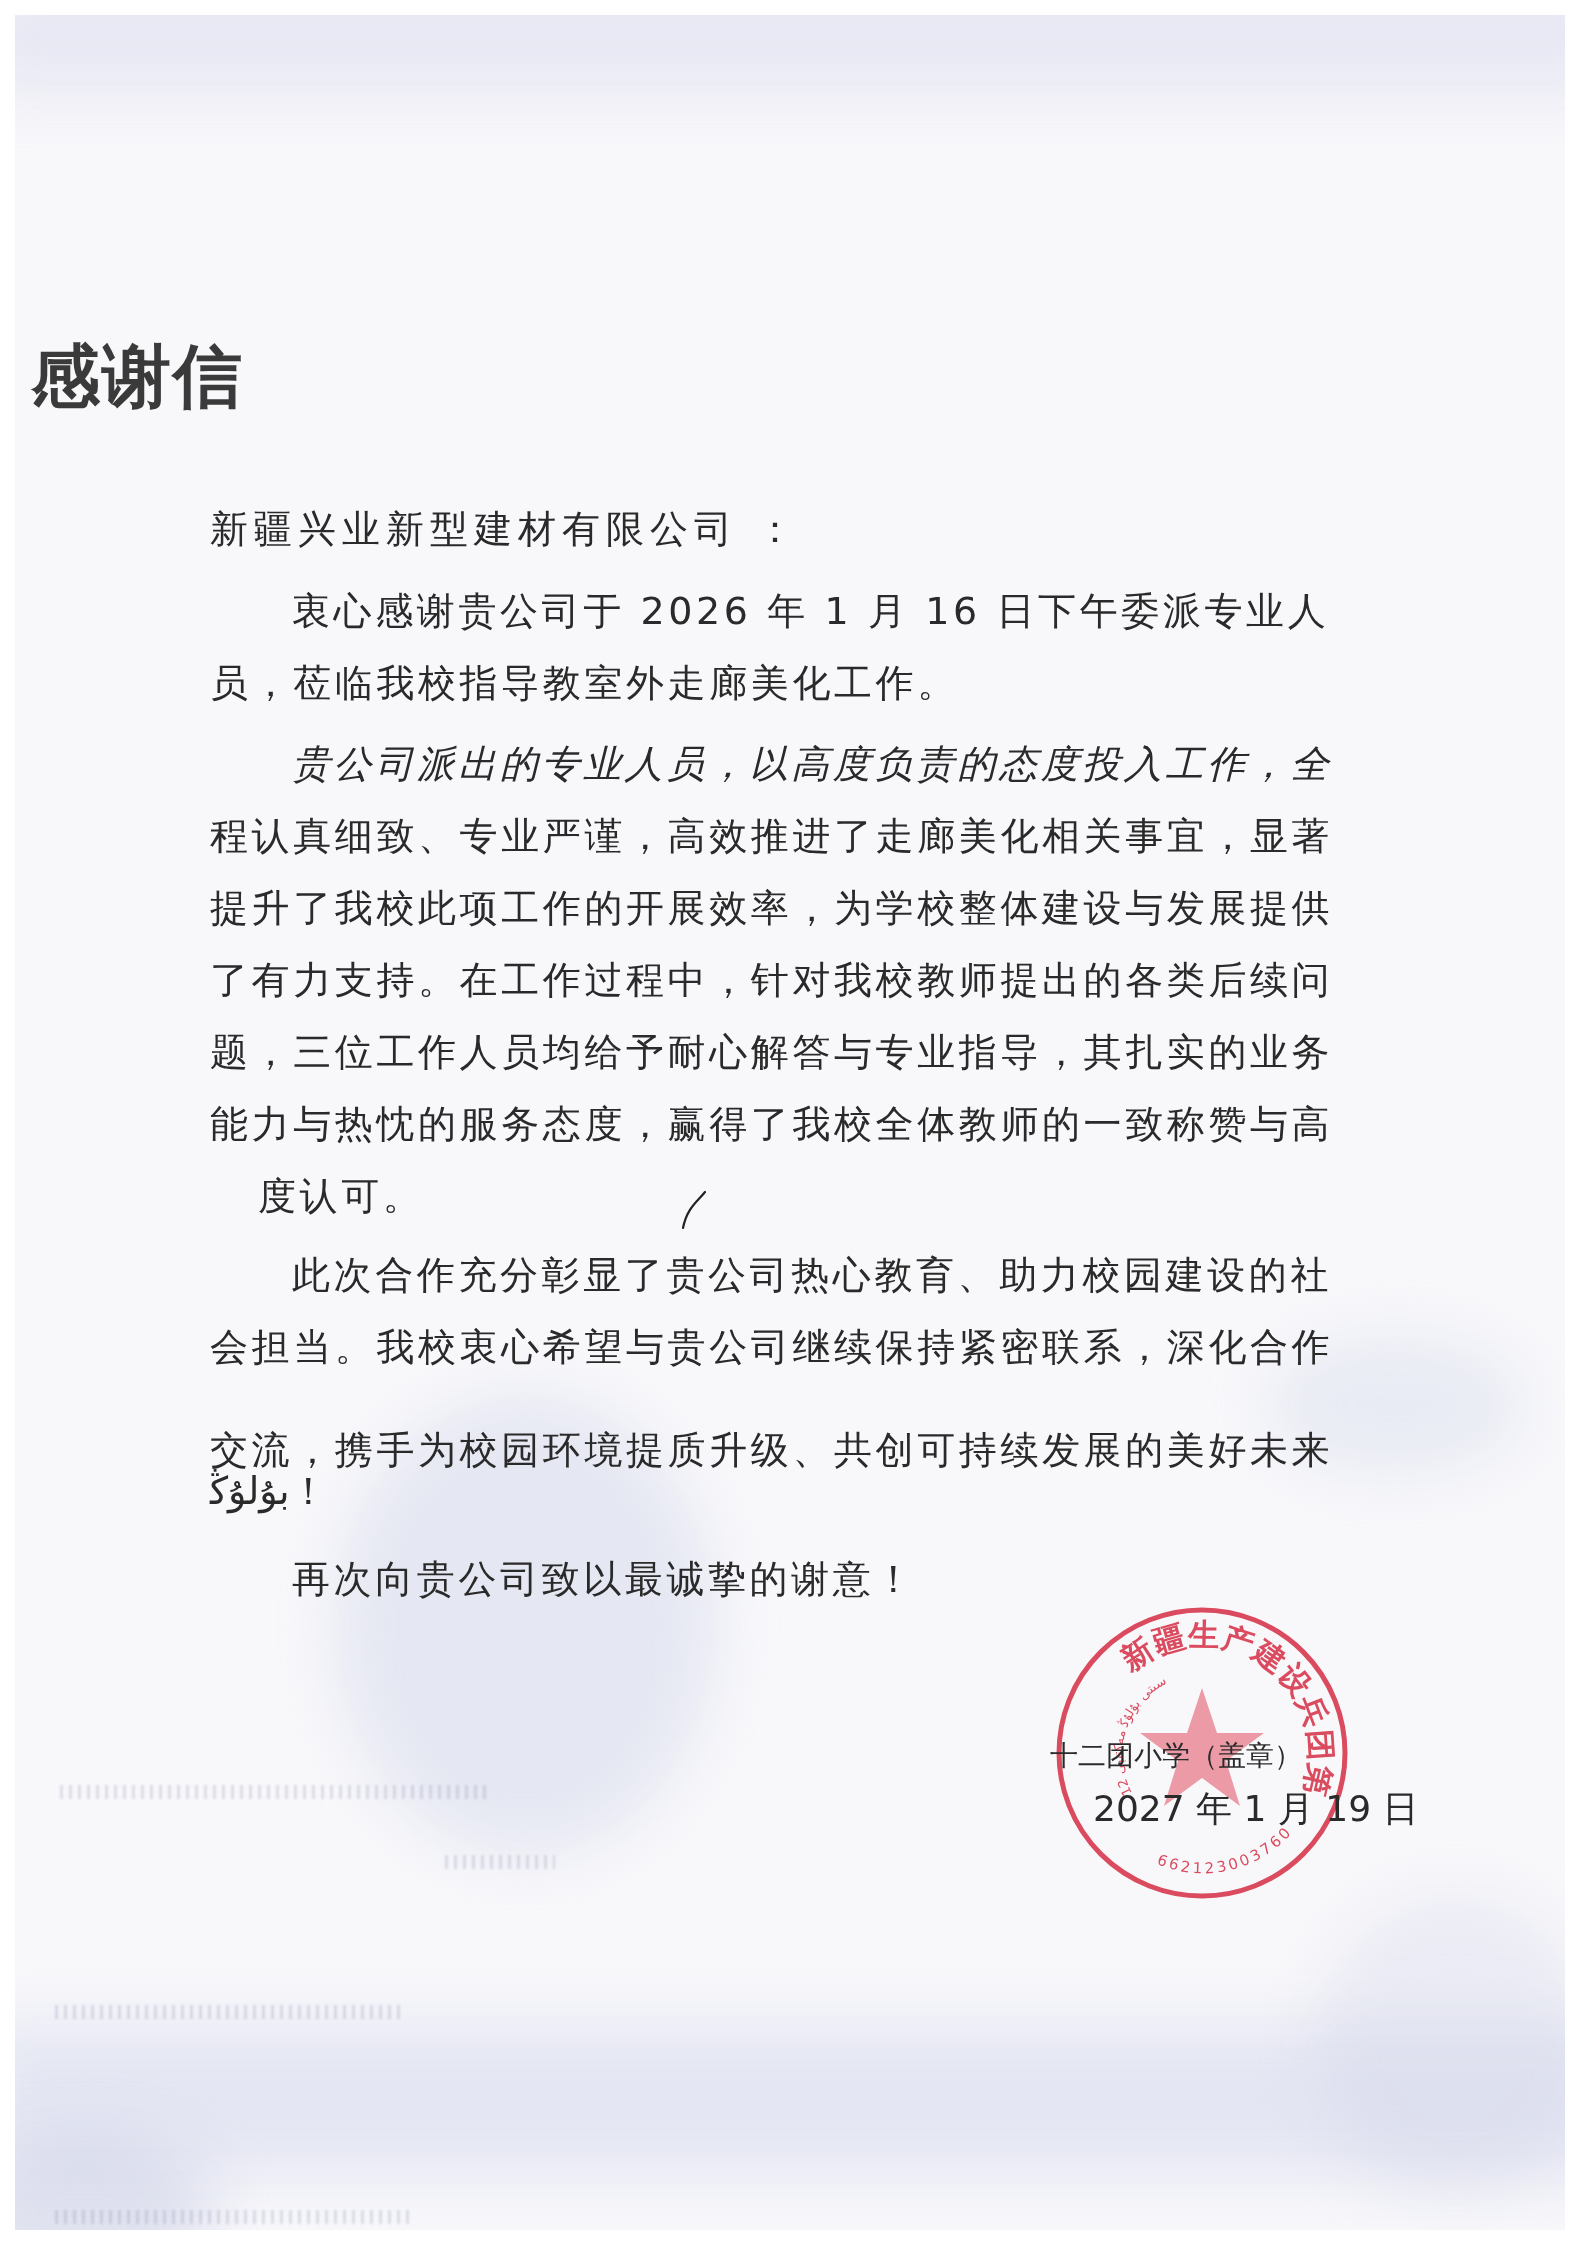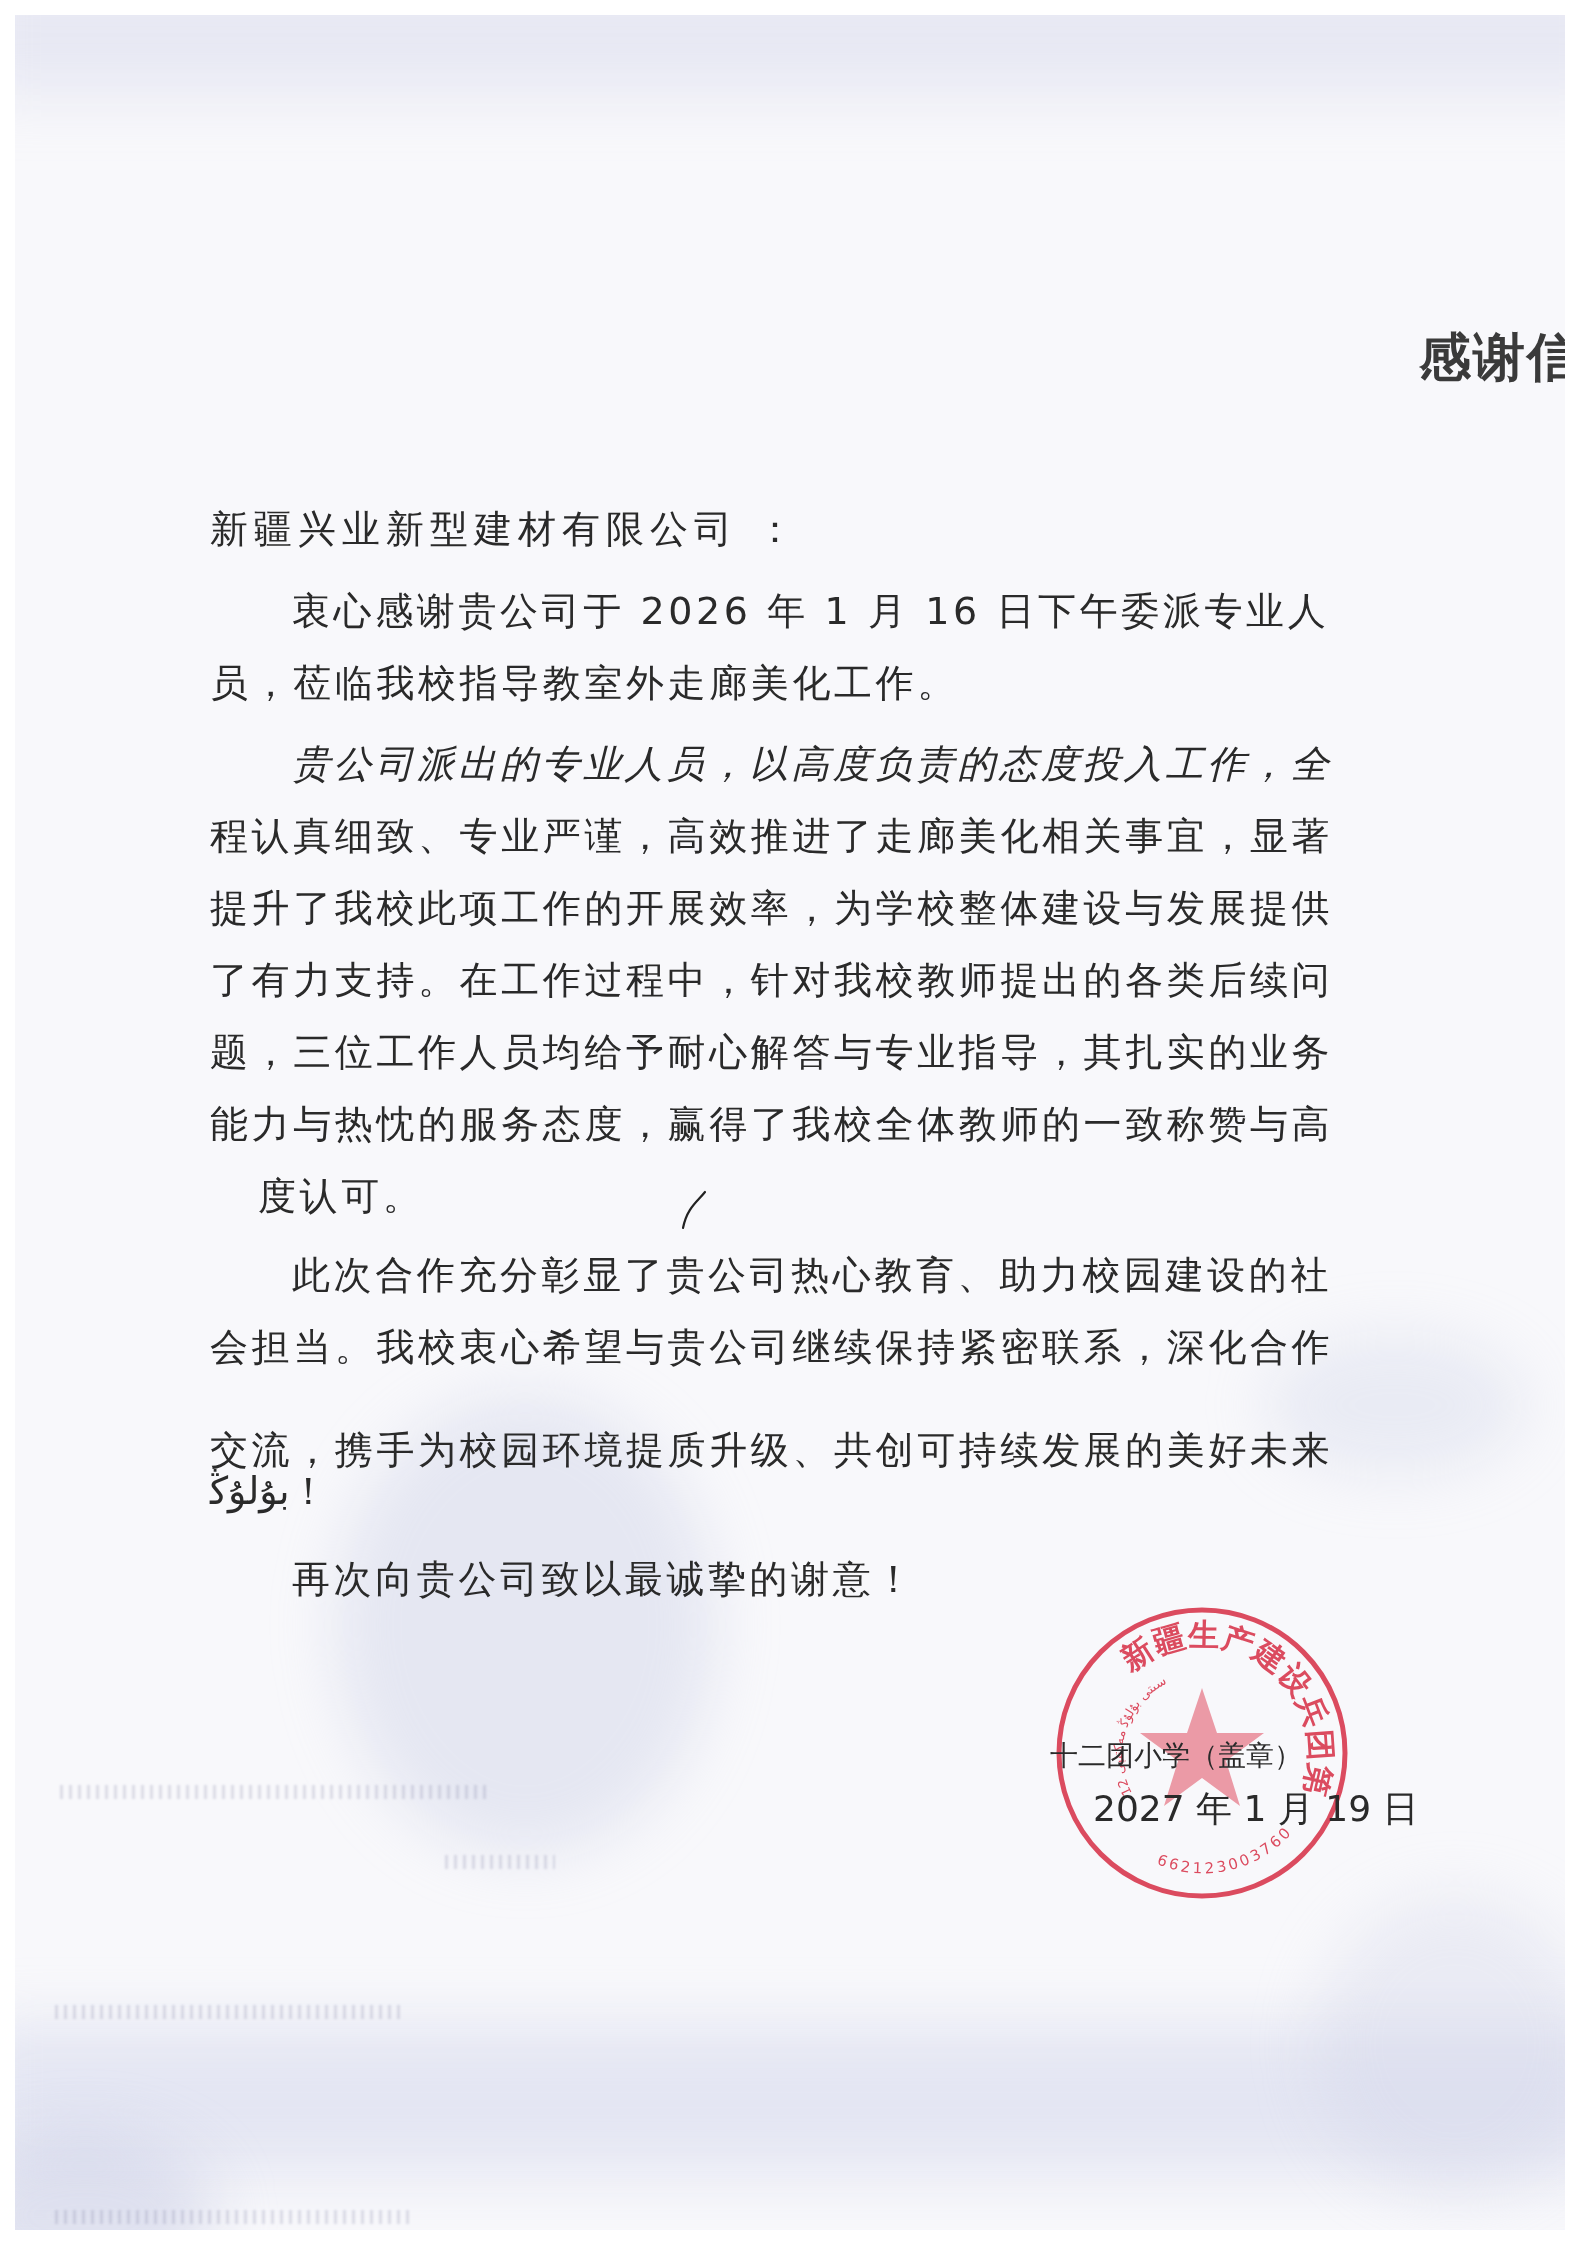--- a/index.html
+++ b/index.html
@@ -45,27 +45,27 @@
     .ghost.g1 { left: 45px; top: 1770px; width: 430px; }
     .ghost.g2 { left: 430px; top: 1840px; width: 110px; }
     .ghost.g3 { left: 40px; top: 1990px; width: 350px; }
     .ghost.g4 { left: 40px; top: 2195px; width: 360px; }
 
     .title {
       position: absolute;
       left: 0;
       width: 1558px;
       top: 300px;
-      text-align: right;
+      text-align: left;
       font-family: "DejaVu Serif", "Liberation Serif", serif;
-      font-size: 52px;
+      font-size: 69px;
       font-weight: bold;
       letter-spacing: 2px;
       color: #3a3a3a;
-      margin: 8px;
+      margin: 16px;
     }
     .line {
       position: absolute;
       font-size: 38px;
       color: #2a2a2a;
       white-space: nowrap;
       letter-spacing: 3.6px;
       line-height: 1;
       margin: 0;
     }

